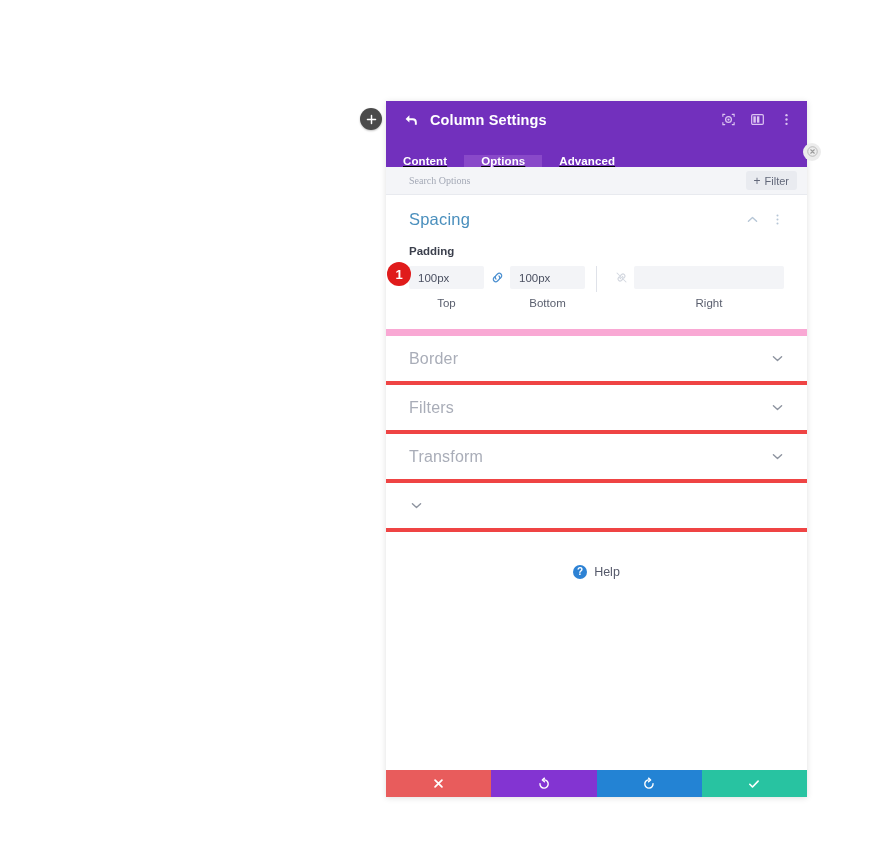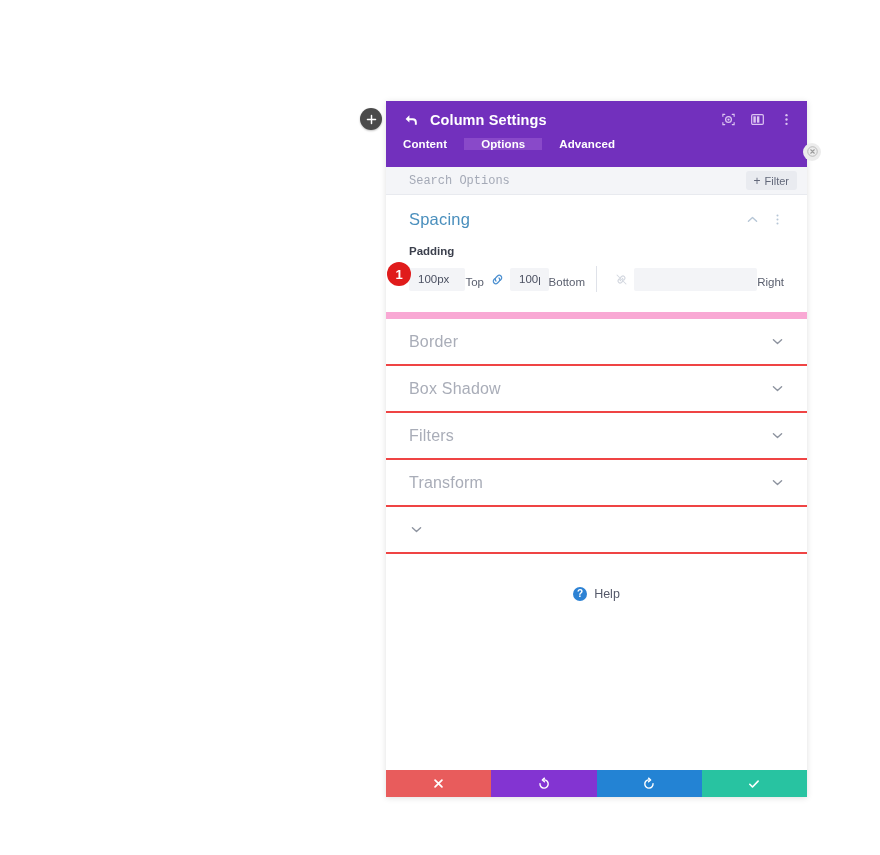--- a/index.html
+++ b/index.html
@@ -103,22 +103,23 @@
     justify-content: center;
     color: #e2cdf4;
     opacity: 0.95;
   }
 
   
   .modal-tabs {
     height: 29px;
     background: #7230bd;
     display: flex;
-    align-items: flex-start;
+    align-items: flex-end;
     flex: 0 0 auto;
+    text-decoration: underline;
   }
   .tab {
     padding: 0 17px;
     display: flex;
     align-items: center;
     justify-content: center;
     color: #ffffff;
     font-size: 11.5px;
     font-weight: bold;
     letter-spacing: 0.1px;
@@ -133,22 +134,22 @@
     border-bottom: 1px solid #e8eaef;
     display: flex;
     align-items: center;
     padding: 0 10px 0 23px;
     flex: 0 0 auto;
   }
   .search-input {
     flex: 1 1 auto;
     border: none;
     background: transparent;
-    font-family: Liberation Mono, monospace;
-    font-size: 12px;
+    font-family: Liberation Serif, serif;
+    font-size: 10px;
     color: #6a7081;
     outline: none;
     padding: 0;
   }
   .search-input::placeholder { color: #a4a9b6; }
   .filter-btn {
     background: #e9ebf0;
     border-radius: 3px;
     height: 19px;
     padding: 0 8px;
@@ -209,21 +210,21 @@
     align-items: center;
   }
   .pad-group {
     display: flex;
     align-items: center;
     flex: 1 1 0;
   }
   .pad-cell {
     flex: 1 1 0;
     display: flex;
-    flex-direction: row;
+    flex-direction: column;
     align-items: stretch;
   }
   .pad-input {
     height: 23px;
     background: #f3f4f7;
     border: none;
     border-radius: 2px;
     font-family: "Liberation Sans", sans-serif;
     font-size: 11.5px;
     color: #4b5061;
@@ -276,21 +277,21 @@
     justify-content: center;
     z-index: 40;
   }
 
   
   .section-row {
     height: 45px;
     display: flex;
     align-items: center;
     padding: 0 23px;
-    border-bottom: 2px solid #ef4444;
+    border-bottom: 4px solid #ef4444;
     cursor: pointer;
   }
   .section-title {
     flex: 1 1 auto;
     font-size: 16px;
     color: #a9adb8;
     letter-spacing: 0.2px;
   }
   .section-chevron {
     color: #8d939f;
@@ -474,28 +475,20 @@
 
     <div class="section-row">
       <div class="section-title">Border</div>
       <div class="section-chevron">
         <svg width="13" height="13" viewBox="0 0 14 14" aria-hidden="true">
           <path d="M2.6 5.2L7 9.2l4.4-4" fill="none" stroke="#8d939f" stroke-width="1.5" stroke-linecap="round" stroke-linejoin="round"></path>
         </svg>
       </div>
     </div>
 
-    <div class="section-row">
-      <div class="section-title">Box Shadow</div>
-      <div class="section-chevron">
-        <svg width="13" height="13" viewBox="0 0 14 14" aria-hidden="true">
-          <path d="M2.6 5.2L7 9.2l4.4-4" fill="none" stroke="#8d939f" stroke-width="1.5" stroke-linecap="round" stroke-linejoin="round"></path>
-        </svg>
-      </div>
-    </div>
 
     <div class="section-row">
       <div class="section-title">Filters</div>
       <div class="section-chevron">
         <svg width="13" height="13" viewBox="0 0 14 14" aria-hidden="true">
           <path d="M2.6 5.2L7 9.2l4.4-4" fill="none" stroke="#8d939f" stroke-width="1.5" stroke-linecap="round" stroke-linejoin="round"></path>
         </svg>
       </div>
     </div>
 

